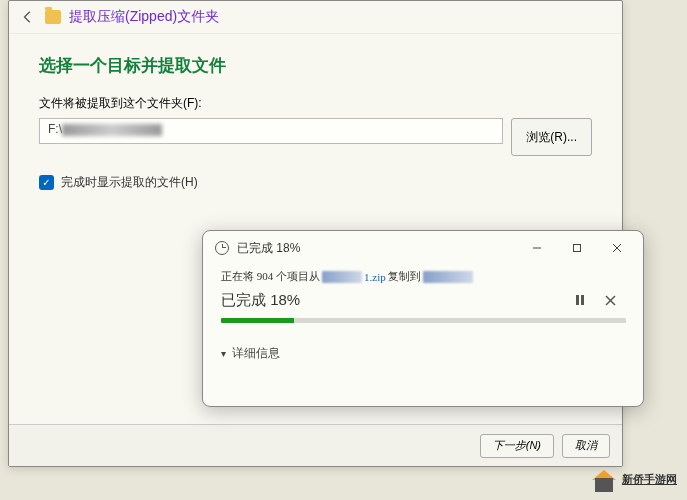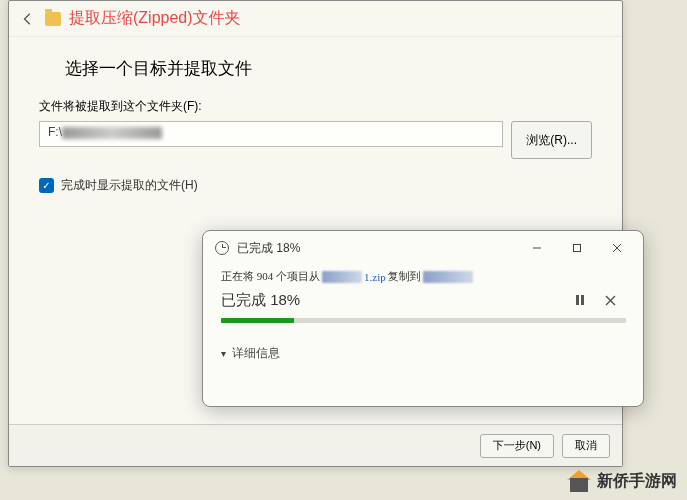--- a/index.html
+++ b/index.html
@@ -49,32 +49,31 @@
       content: "";
       position: absolute;
       top: -3px;
       left: 0;
       width: 7px;
       height: 3px;
       background: #f0c050;
       border-radius: 1px 1px 0 0;
     }
     .titlebar-text {
-      font-size: 16px;
-      color: #ef4444;
+      font-size: 14px;
+      color: #6d28d9;
     }
     .content-area {
       padding: 20px 30px;
     }
     .heading {
       font-size: 17px;
-      color: #000000;
+      color: #15803d;
       margin-bottom: 18px;
-      font-weight: 400;
-      margin-left: 26px;
+      font-weight: 700;
     }
     .field-label {
       font-size: 12px;
       color: #000000;
       margin-bottom: 6px;
     }
     .path-row {
       display: flex;
       gap: 8px;
       margin-bottom: 18px;
@@ -132,20 +131,21 @@
       background: #f3f2ea;
     }
     .footer-btn {
       height: 24px;
       padding: 0 12px;
       border: 1px solid #aaa;
       background: #f7f7f2;
       font-size: 11px;
       cursor: pointer;
       border-radius: 3px;
+      font-style: italic;
     }
     .progress-dialog {
       position: absolute;
       top: 230px;
       left: 202px;
       width: 442px;
       height: 177px;
       background: #fcfcf6;
       border: 1px solid #888;
       border-radius: 8px;
@@ -263,25 +263,26 @@
       cursor: pointer;
     }
     .chevron {
       font-size: 10px;
     }
     .watermark {
       position: absolute;
       bottom: 8px;
       right: 10px;
       display: flex;
-      align-items: flex-end;
+      align-items: flex-start;
       gap: 6px;
-      font-size: 16px;
+      font-size: 11px;
       color: #333;
       font-weight: 600;
+      text-decoration: underline;
     }
     .wm-icon {
       width: 24px;
       height: 20px;
       position: relative;
     }
     .wm-house {
       width: 18px;
       height: 14px;
       background: #555;

